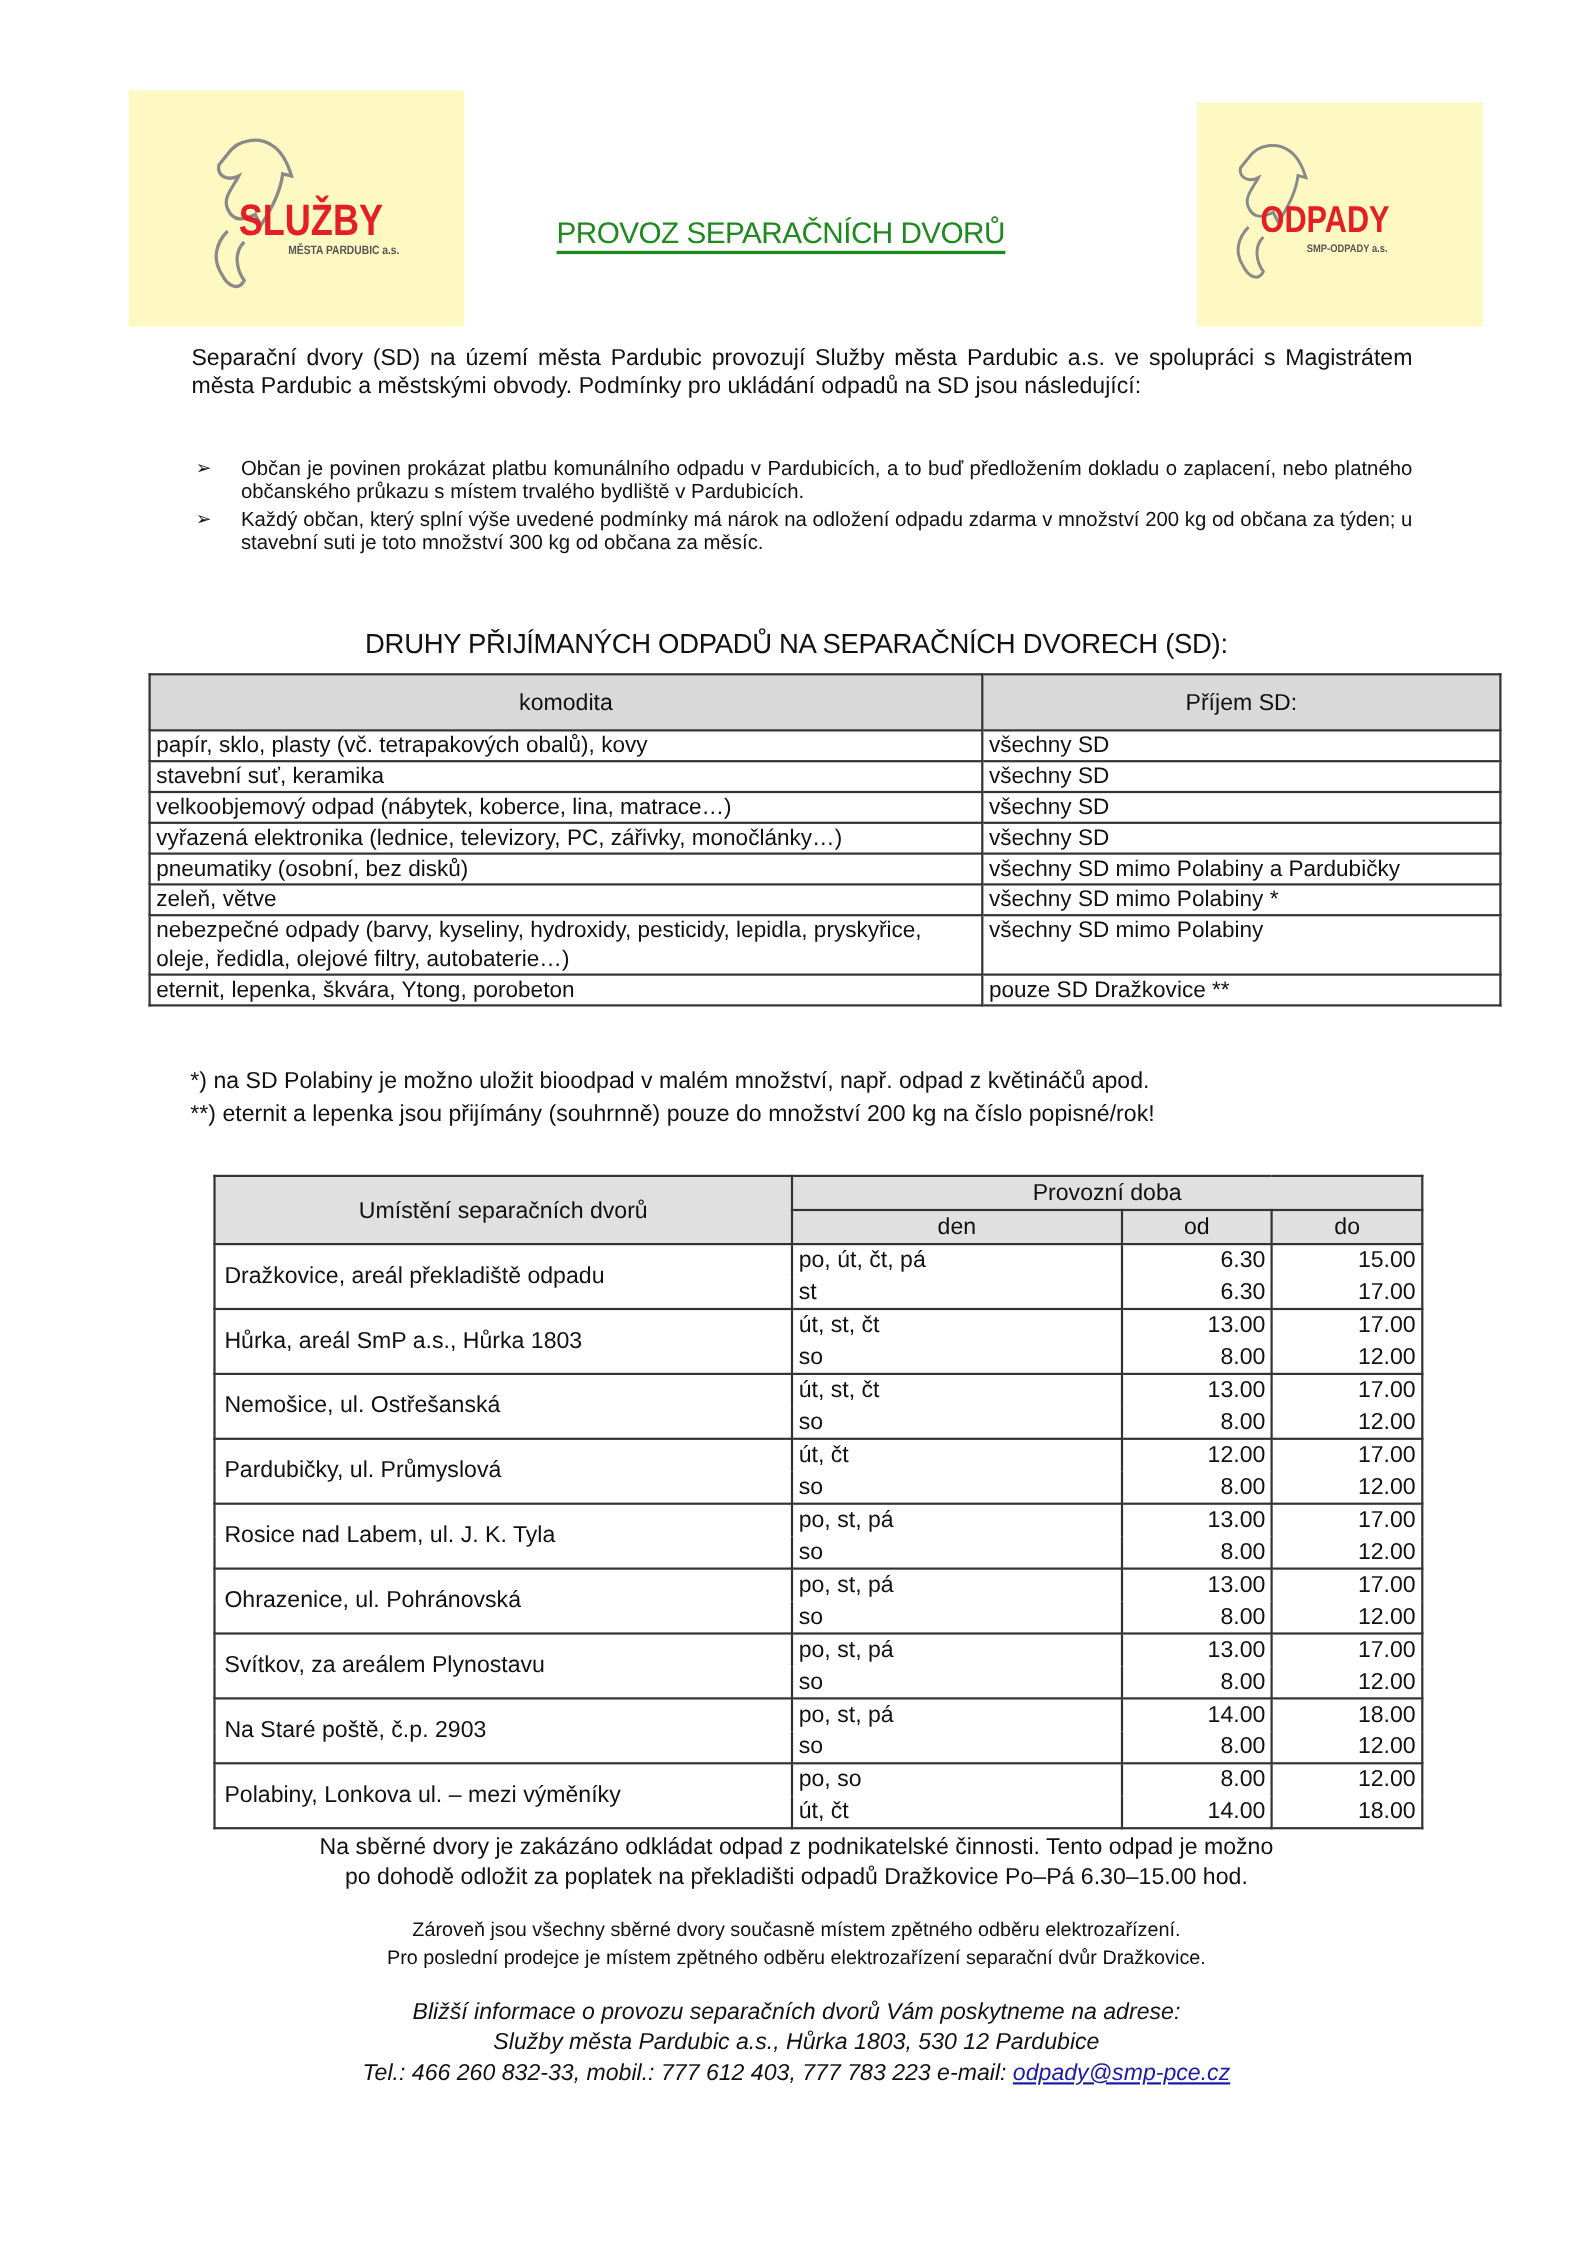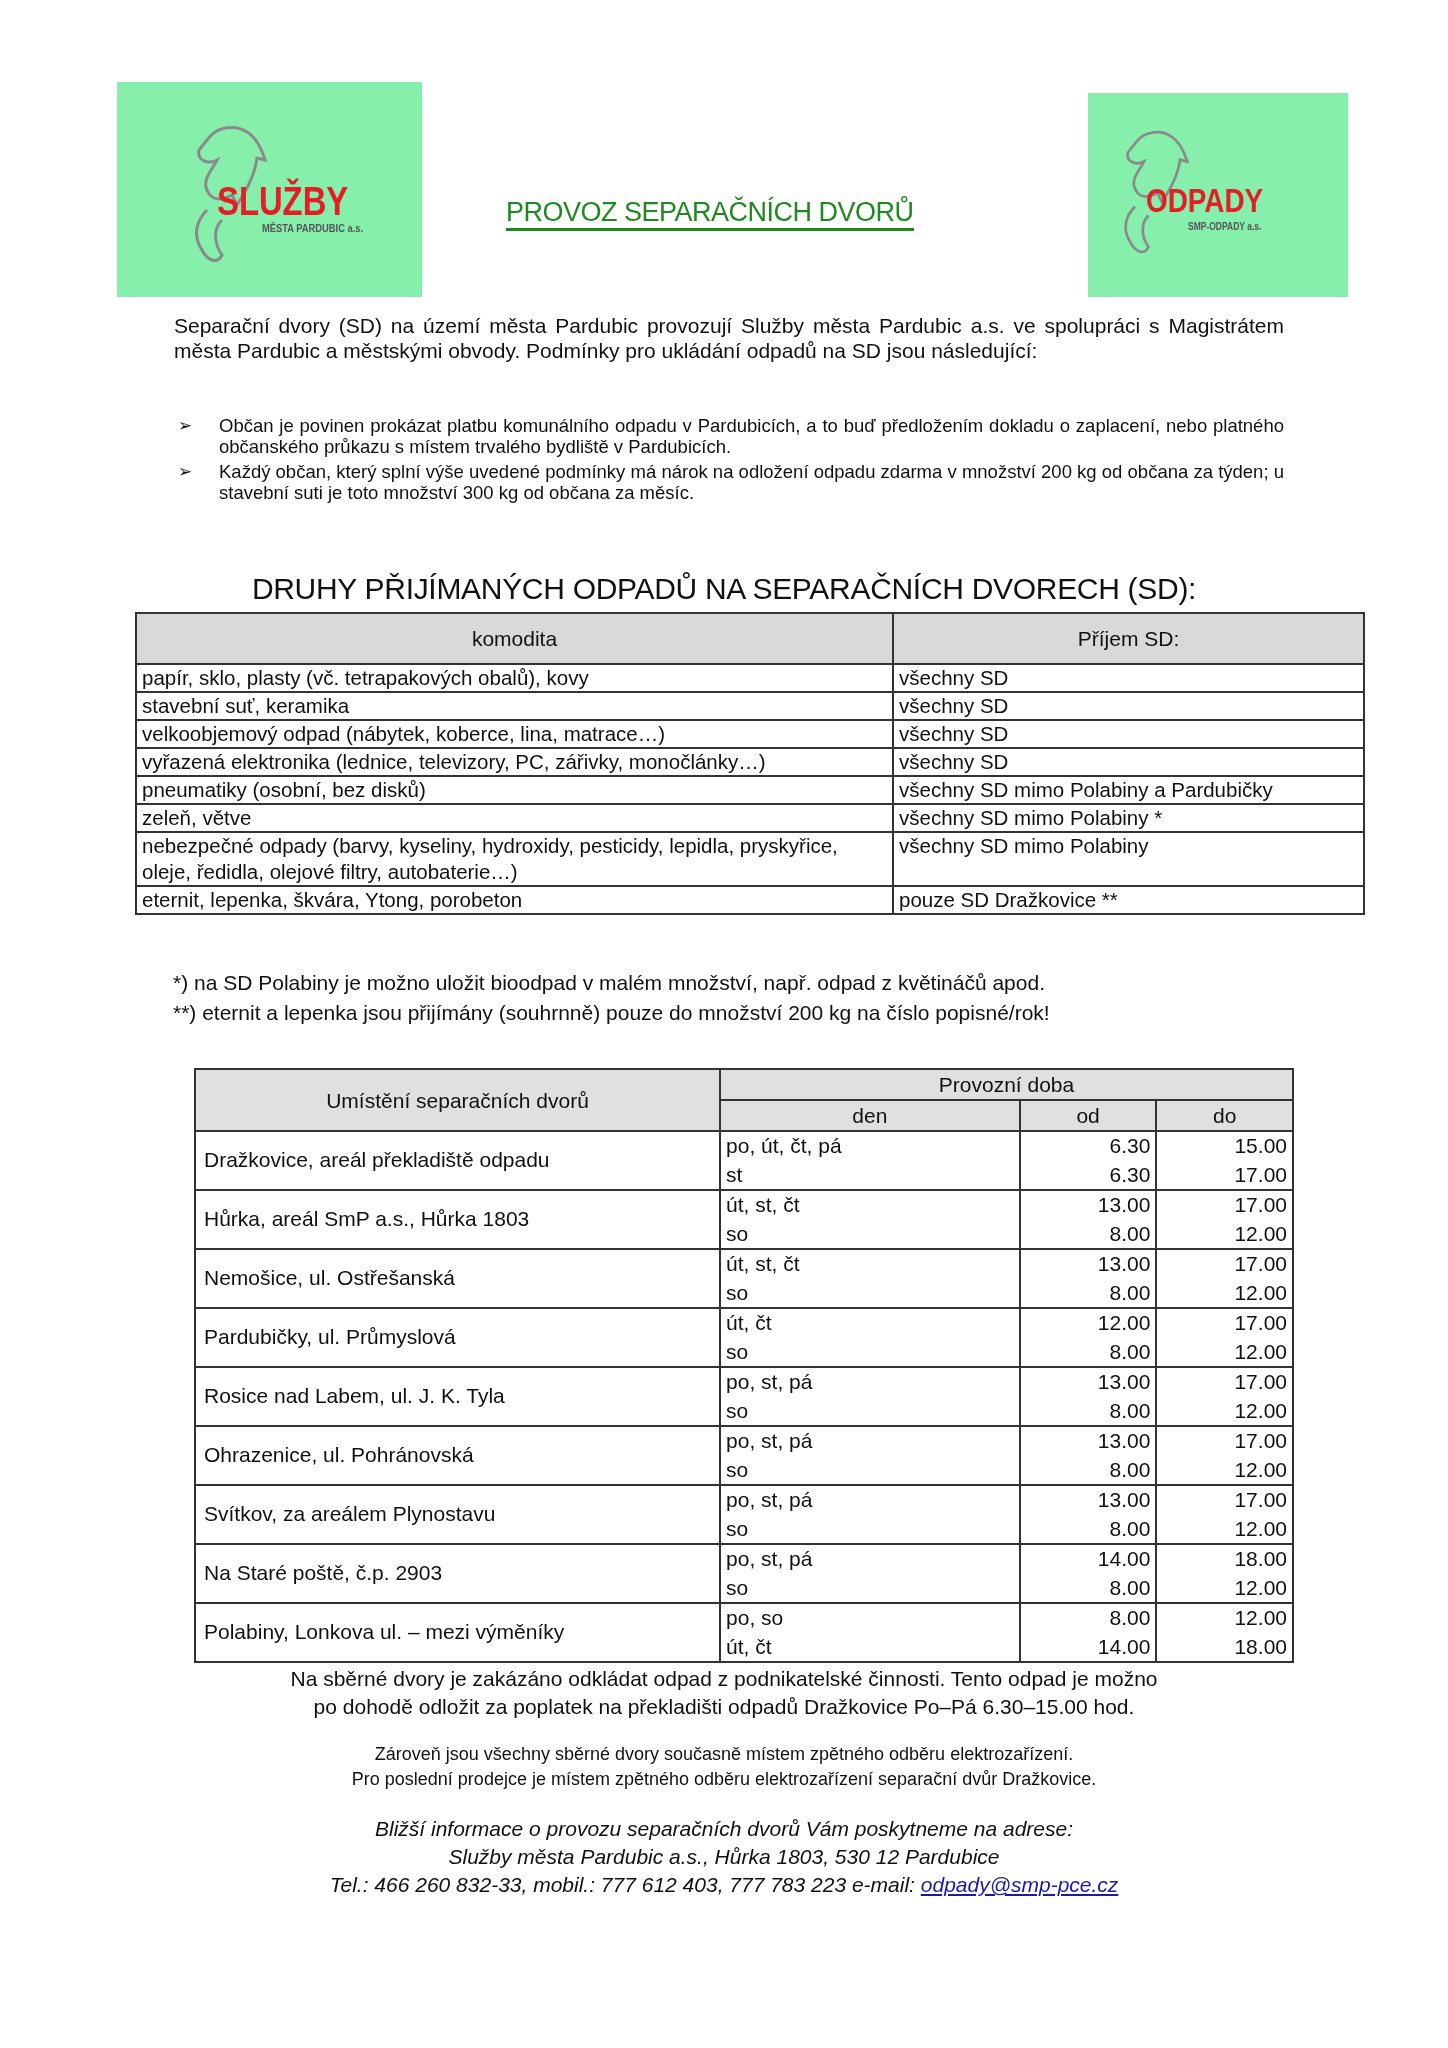--- a/index.html
+++ b/index.html
@@ -1,35 +1,35 @@
 <!DOCTYPE html>
 <html><head>
 <meta charset="utf-8">
 <style>
   html, body { margin: 0; padding: 0; background: #ffffff; }
   body { width: 1448px; height: 2048px; position: relative; font-family: "Liberation Sans", sans-serif; color: #111; overflow: hidden; }
 
   
-  .logo-box { position: absolute; background: #86efac; }
+  .logo-box { position: absolute; background: #fef9c3; }
   .logo-left { left: 117px; top: 82px; width: 305px; height: 215px; }
   .logo-right { left: 1088px; top: 93px; width: 260px; height: 204px; }
   .logo-horse { position: absolute; }
   .logo-word { position: absolute; font-family: "Liberation Sans", sans-serif; font-weight: bold; color: #e31e24; letter-spacing: 0px; transform: scaleX(0.82); transform-origin: left center; }
   .logo-sub { position: absolute; font-family: "Liberation Sans", sans-serif; font-weight: bold; color: #555; font-size: 11px; transform: scaleX(0.85); transform-origin: left center; }
 
   .page-title { position: absolute; left: 506px; top: 197px; font-size: 27px; color: #1e8a1e; letter-spacing: -0.5px; border-bottom: 3px solid #1e8a1e; line-height: 30px; padding-bottom: 1px; }
 
   
   .intro { position: absolute; left: 174px; top: 313px; width: 1110px; font-size: 21px; line-height: 25px; text-align: justify; color: #111; }
   .bullets { position: absolute; left: 174px; top: 415px; width: 1110px; font-size: 18.5px; line-height: 21px; }
   .bullet { position: relative; padding-left: 45px; text-align: justify; margin-bottom: 4px; }
   .bullet-icon { position: absolute; left: 4px; top: 0px; font-size: 17px; }
 
   
-  .sec-title { position: absolute; left: 0; width: 1448px; top: 572px; text-align: center; font-size: 30px; letter-spacing: -0.3px; }
+  .sec-title { position: absolute; left: 0; width: 1448px; top: 572px; text-align: center; font-size: 25px; letter-spacing: -0.3px; }
   table { border-collapse: collapse; }
   .t1 { position: absolute; left: 135px; top: 612px; width: 1230px; font-size: 20.5px; padding-left: 38px; }
   .t1 th { background: #d9d9d9; font-weight: normal; height: 47px; border: 2px solid #333; font-size: 21px; }
   .t1 td { border: 2px solid #333; padding: 0 5px; line-height: 26px; height: 26px; vertical-align: top; }
   .t1 td.c1 { width: 745px; }
 
   .notes { position: absolute; left: 173px; top: 968px; font-size: 21px; line-height: 30px; }
 
   
   .t2 { position: absolute; left: 194px; top: 1068px; width: 1100px; font-size: 21px; }

